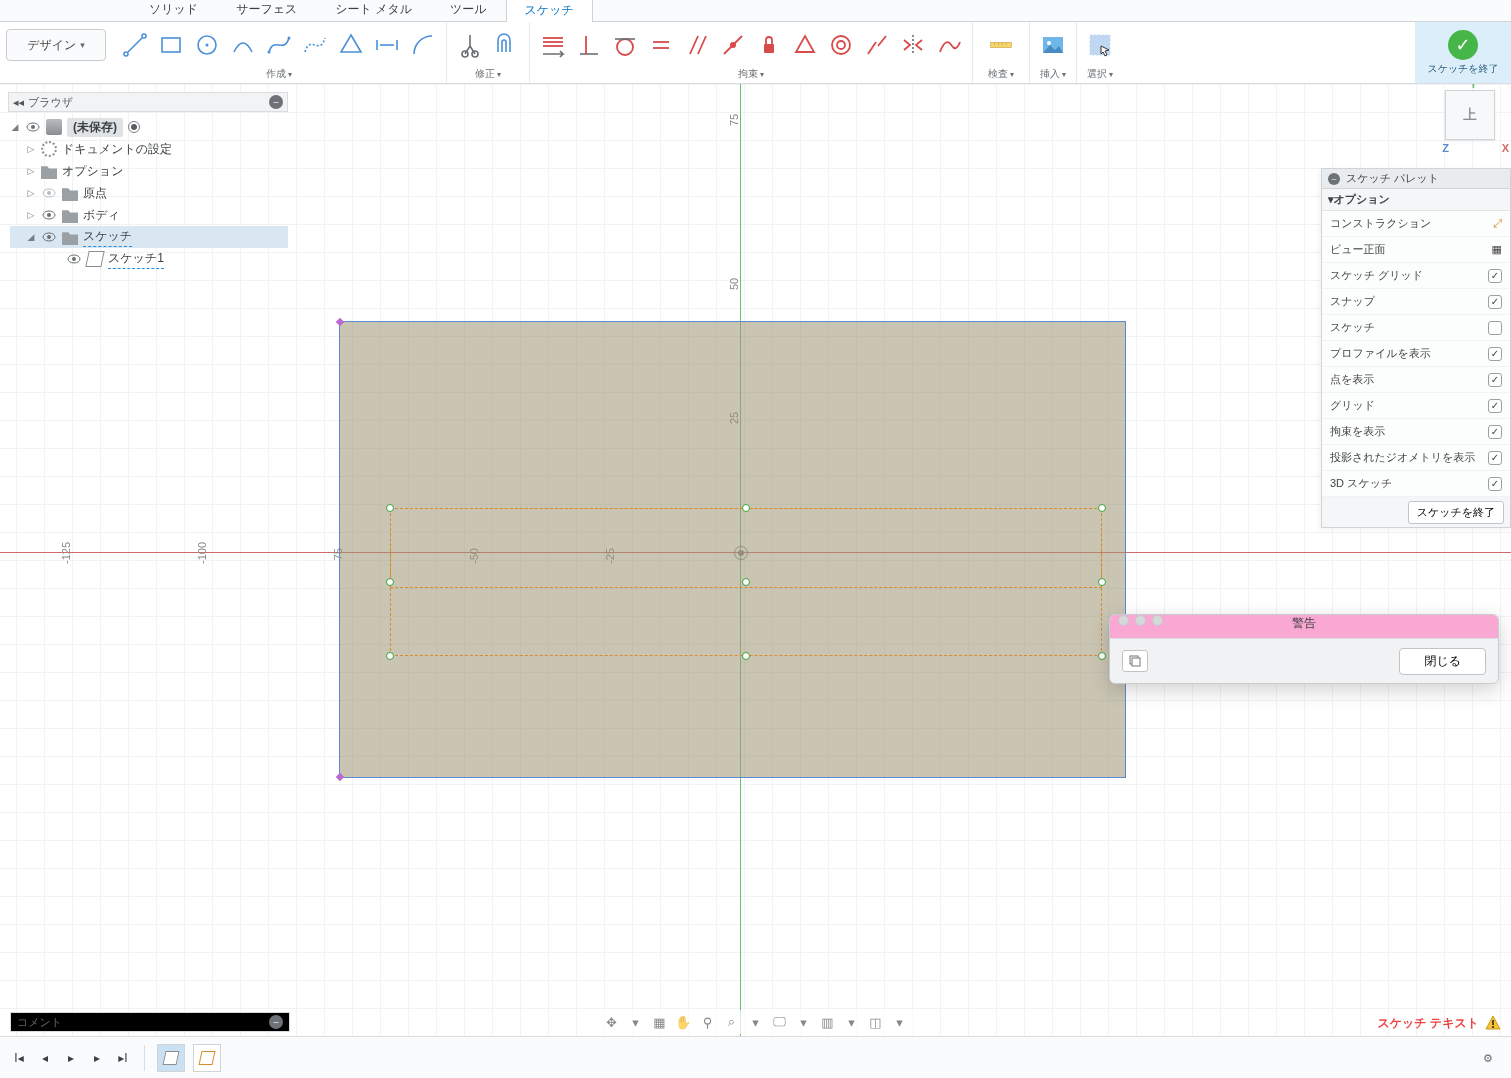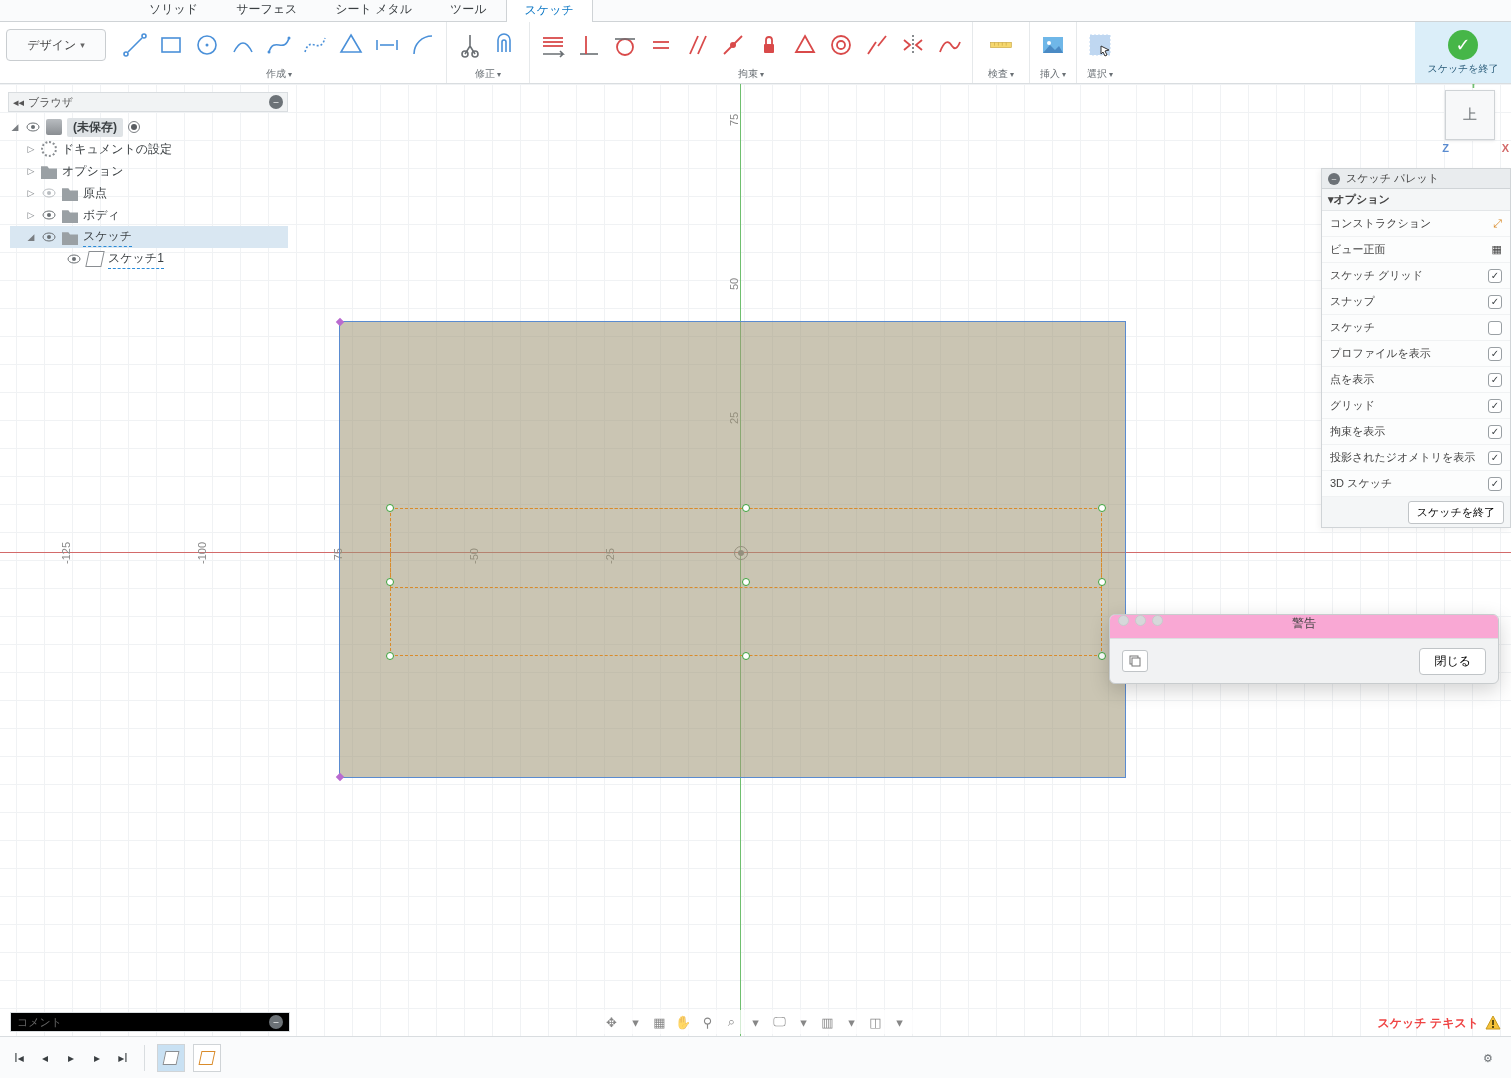--- a/index.html
+++ b/index.html
@@ -97,21 +97,21 @@
   .dlg-title .tl-dots{display:flex;gap:6px;position:absolute;left:8px;}
   .dlg-title .d{width:11px;height:11px;border-radius:50%;background:#d6d8da;border:1px solid #c7c9cb;}
   .dlg-title .t{margin:0 auto;font-size:12px;color:#444;}
   .dlg-body{background:#fff;margin:8px;border:1px solid #e0e3e5;border-bottom:none;}
   .dlg-msg{display:flex;gap:8px;padding:12px;font-size:12px;line-height:1.5;}
   .dlg-msg .warn-ico{width:18px;height:18px;flex:none;}
   .dlg-gray{height:42px;background:#ececec;border-top:1px solid #e0e3e5;}
   .dlg-white{height:20px;background:#fff;}
   .dlg-foot{height:44px;display:flex;align-items:center;justify-content:space-between;padding:0 12px;}
   .dlg-foot .copy{width:26px;height:22px;border:1px solid #c0c4c7;border-radius:3px;background:#fff;display:flex;align-items:center;justify-content:center;cursor:pointer;}
-  .dlg-foot button{font-size:12px;padding:4px 14px;border:1px solid #c0c4c7;background:#fff;border-radius:4px;cursor:pointer;}
+  .dlg-foot button{font-size:12px;padding:4px 24px;border:1px solid #c0c4c7;background:#fff;border-radius:4px;cursor:pointer;}
   .navctrl { position:absolute; left:50%; bottom:44px; transform:translateX(-50%); display:flex; gap:4px; background:rgba(255,255,255,0.7); padding:2px 6px; border-radius:4px;}
   .navctrl .ni{width:20px;height:20px;display:flex;align-items:center;justify-content:center;cursor:pointer;opacity:0.7;font-size:13px;color:#555;}
 
   
   .timeline { position:absolute; left:0; right:0; bottom:0; height:42px; background:#fafbfc; border-top:1px solid #d9dde0; display:flex; align-items:center; padding:0 10px; gap:8px;}
   .tl-btn { width:18px; height:18px; display:flex; align-items:center; justify-content:center; cursor:pointer; color:#3a3f42; font-size:12px;}
   .tl-sep { width:1px; height:26px; background:#d9dde0; margin:0 4px;}
   .tl-feat { width:28px; height:28px; border:1px solid #d0d4d7; background:#fff; display:flex; align-items:center; justify-content:center;}
   .tl-feat.active{background:#c9e1f3;}
   .tl-gear { position:absolute; right:10px; bottom:8px; width:18px; height:18px; color:#6a6f73; cursor:pointer;}

